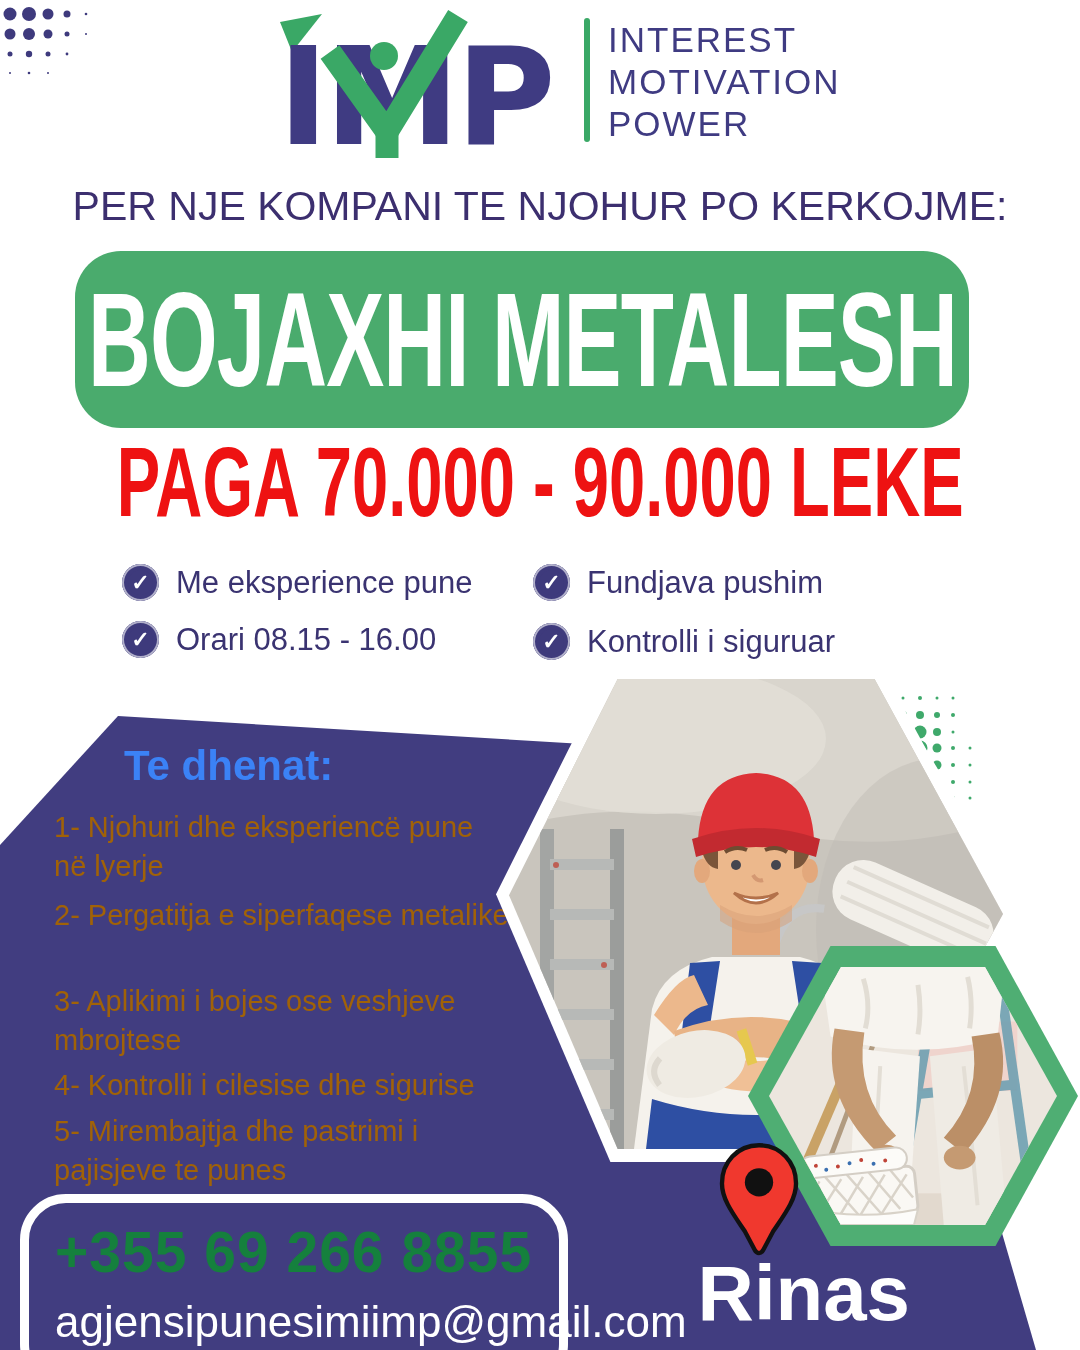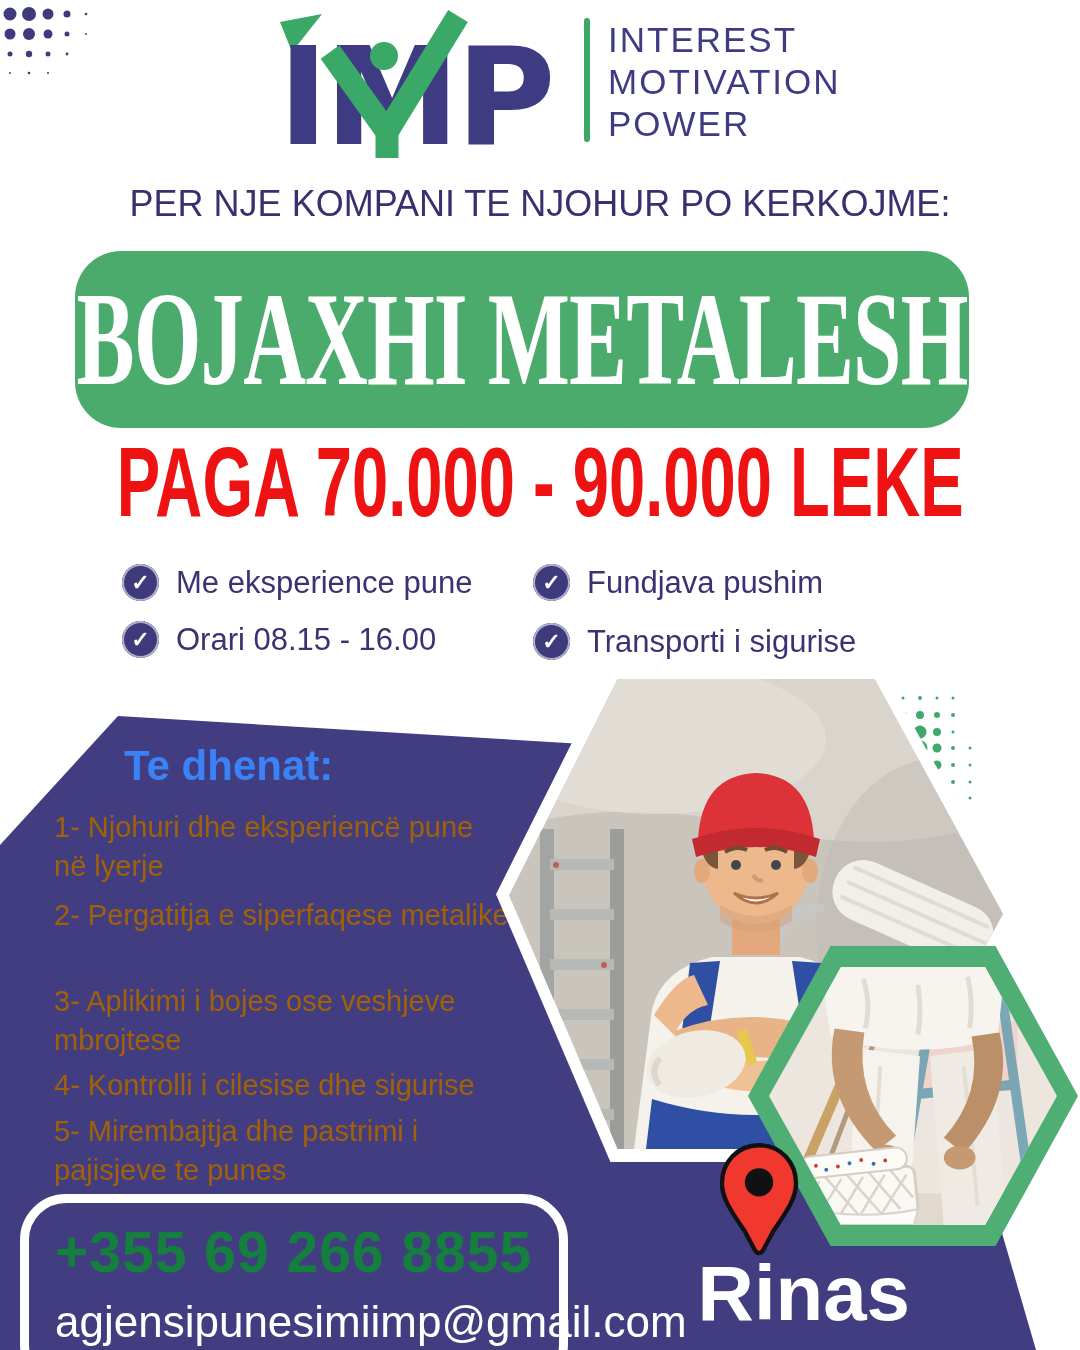--- a/index.html
+++ b/index.html
@@ -9,23 +9,23 @@
   
   .dots-left{position:absolute;left:2px;top:4px;width:100px;height:80px;z-index:2;}
   .dots-right{position:absolute;left:895px;top:690px;width:85px;height:118px;z-index:2;}
   .thin-line{position:absolute;inset:0;z-index:3;pointer-events:none;}
 
   
   .logo{position:absolute;left:272px;top:8px;width:580px;height:160px;z-index:2;}
 
   
   .intro{position:absolute;left:0;top:183px;width:100%;text-align:center;
-         font-size:36px;color:#3c2f6f;letter-spacing:0px;z-index:2;}
+         font-size:41px;color:#3c2f6f;letter-spacing:0px;z-index:2;}
   .title-box{position:absolute;left:75px;top:251px;width:894px;height:177px;background:#4aab6d;
-             border-radius:46px;display:flex;align-items:center;justify-content:center;z-index:2;font-family:Liberation Serif, serif;}
+             border-radius:46px;display:flex;align-items:center;justify-content:center;z-index:2;}
   .title-box .big{font-weight:bold;color:#fff;font-size:100px;white-space:nowrap;
                   transform:scale(.87,1.34);letter-spacing:-1px;}
   .salary{position:absolute;left:0;top:440px;width:100%;text-align:center;z-index:2;}
   .salary .big{display:inline-block;font-weight:bold;color:#ee1212;font-size:74px;
                white-space:nowrap;transform:scale(.88,1.32);}
 
   
   .benefit{position:absolute;display:flex;align-items:center;gap:17px;z-index:2;}
   .check-icon{width:37px;height:37px;border-radius:50%;background:#3e3a7c;flex:0 0 37px;
               box-shadow:inset 0 0 0 2px rgba(255,255,255,.6), inset 0 0 0 6px #3e3a7c;
@@ -152,21 +152,21 @@
   <div class="benefit b1">
     <span class="check-icon">✓</span>
     <span class="txt">Fundjava pushim</span>
   </div>
   <div class="benefit b2">
     <span class="check-icon">✓</span>
     <span class="txt">Orari 08.15 - 16.00</span>
   </div>
   <div class="benefit b3">
     <span class="check-icon">✓</span>
-    <span class="txt">Transporti i sigurise</span>
+    <span class="txt">Kontrolli i siguruar</span>
   </div>
 
   <div class="purple-poly"></div>
   <div class="te-dhenat">Te dhenat:</div>
   <div class="detail d0">1- Njohuri dhe eksperiencë pune në lyerje</div>
   <div class="detail d1">2- Pergatitja e siperfaqese metalike</div>
   <div class="detail d2">3- Aplikimi i bojes ose veshjeve mbrojtese</div>
   <div class="detail d3">4- Kontrolli i cilesise dhe sigurise</div>
   <div class="detail d4">5- Mirembajtja dhe pastrimi i pajisjeve te punes</div>
 

